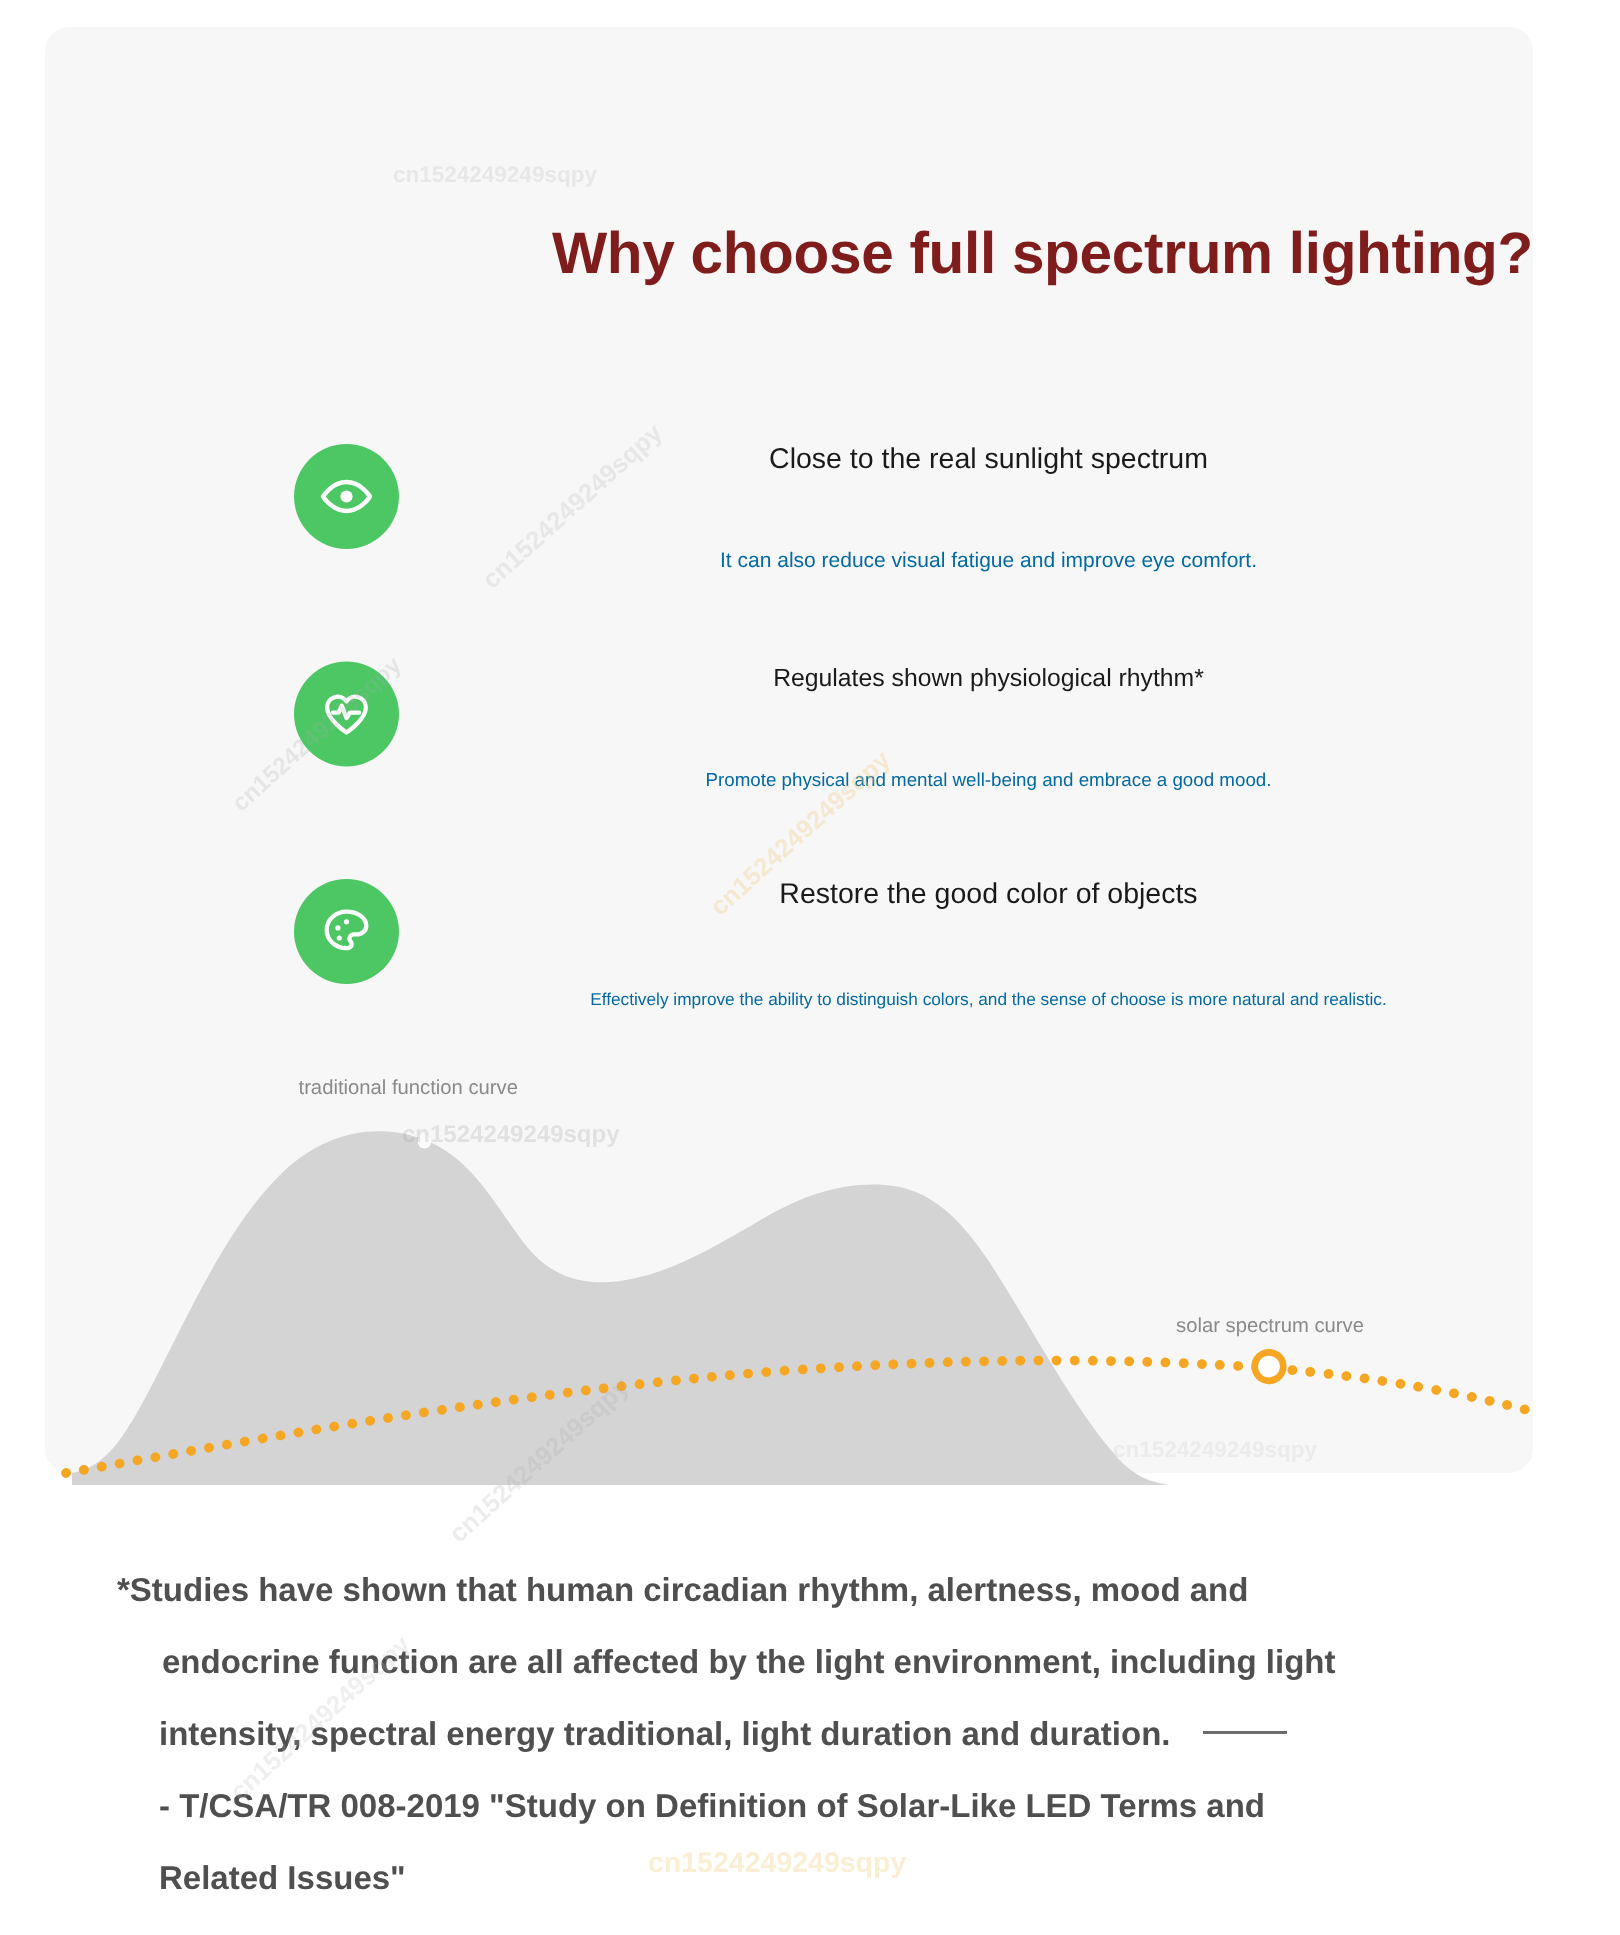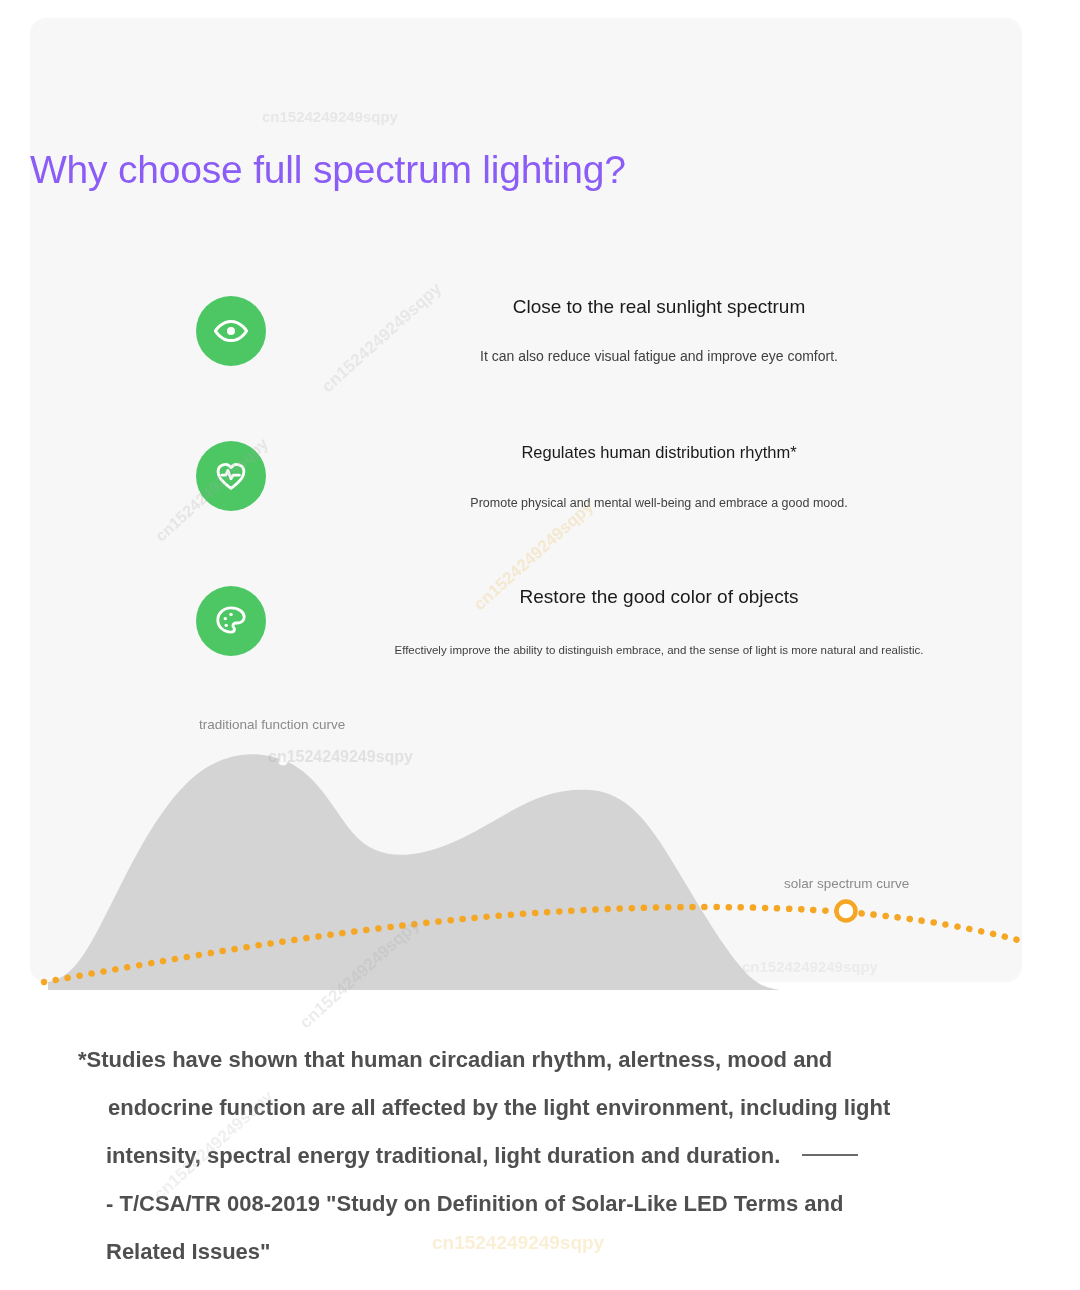--- a/index.html
+++ b/index.html
@@ -38,24 +38,24 @@
     border-radius: 16px;
     overflow: hidden;
     z-index: 5;
   }
 
   #page-title {
     position: absolute;
     left: 0;
     top: 104px;
     width: 992px;
-    text-align: left;
+    text-align: right;
     font-size: 39px;
-    font-weight: 400;
-    color: #8b5cf6;
+    font-weight: 700;
+    color: #7f1d1d;
     letter-spacing: -0.2px;
   }
 
   
   #feature-list {
     position: absolute;
     left: 166px;
     top: 270px;
     width: 800px;
     text-align: center;
@@ -86,23 +86,23 @@
     font-size: 19px;
     color: #1a1a1a;
     font-weight: 400;
     line-height: 26px;
     margin: 0;
     padding-top: 6px;
   }
   .feature-title.small { font-size: 16.5px; }
   .feature-desc {
     font-size: 14px;
-    color: #404040;
+    color: #0369a1;
     line-height: 20px;
-    margin: 0;
+    margin: 17px;
     padding-top: 26px;
   }
   .feature-desc.xs { font-size: 11.5px; padding-top: 30px; }
   .feature-desc.sm { font-size: 12.5px; padding-top: 28px; }
 
   
   #spectrum-chart {
     position: absolute;
     left: 0;
     top: 690px;
@@ -185,37 +185,37 @@
     </div>
 
     <div class="feature-row">
       <div class="feature-icon" style="background:#4cc764;">
         <svg width="36" height="36" viewBox="0 0 24 24" fill="none" stroke="#ffffff" stroke-width="1.9" stroke-linecap="round" stroke-linejoin="round" aria-hidden="true">
           <path d="M12 20.2S3.4 14.6 3.4 9.1a4.7 4.7 0 0 1 8.6-2.7 4.7 4.7 0 0 1 8.6 2.7c0 5.5-8.6 11.1-8.6 11.1z"></path>
           <path d="M5.9 11.4h2.6l1.4-3.1 2.1 5.5 1.5-2.4h4.1"></path>
         </svg>
       </div>
       <div class="feature-text">
-        <p class="feature-title small">Regulates human distribution rhythm*</p>
+        <p class="feature-title small">Regulates shown physiological rhythm*</p>
         <p class="feature-desc sm">Promote physical and mental well-being and embrace a good mood.</p>
       </div>
     </div>
 
     <div class="feature-row">
       <div class="feature-icon" style="background:#4cc764;">
         <svg width="36" height="36" viewBox="0 0 24 24" fill="none" stroke="#ffffff" stroke-width="1.9" stroke-linecap="round" stroke-linejoin="round" aria-hidden="true">
           <path d="M12 3.2c-4.9 0-8.8 3.6-8.8 8.1 0 4.5 3.9 8.1 8.8 8.1 1.5 0 2.3-.9 2.3-1.9 0-.5-.2-.9-.5-1.2-.3-.3-.5-.7-.5-1.2 0-1 .9-1.8 2-1.8h1.3c2.3 0 4.2-1.7 4.2-3.9 0-3.4-3.9-6.2-8.8-6.2z"></path>
           <circle cx="8.2" cy="10.4" r="1.15" fill="#ffffff" stroke="none"></circle>
           <circle cx="12.0" cy="7.7" r="1.15" fill="#ffffff" stroke="none"></circle>
           <circle cx="8.8" cy="14.9" r="1.15" fill="#ffffff" stroke="none"></circle>
         </svg>
       </div>
       <div class="feature-text">
         <p class="feature-title">Restore the good color of objects</p>
-        <p class="feature-desc xs">Effectively improve the ability to distinguish embrace, and the sense of light is more natural and realistic.</p>
+        <p class="feature-desc xs">Effectively improve the ability to distinguish colors, and the sense of choose is more natural and realistic.</p>
       </div>
     </div>
 
   </div>
 </div>
 
 <div id="spectrum-chart">
   <svg width="1080" height="320" viewBox="0 0 1080 320" aria-hidden="true">
     <defs>
       <clipPath id="cardClip">

